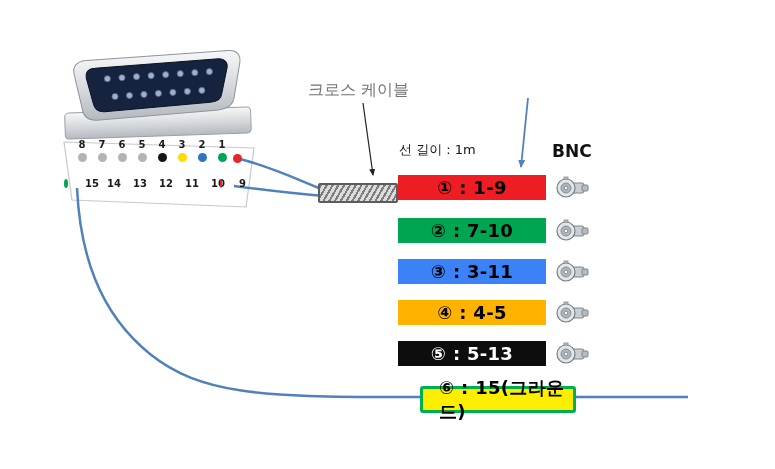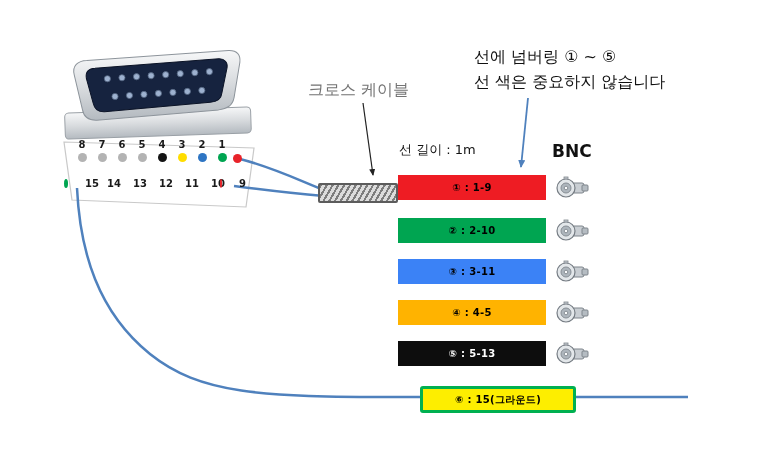--- a/index.html
+++ b/index.html
@@ -36,23 +36,23 @@
   .cable {
     left:318px; top:183px; width:80px; height:20px; z-index:2;
     background:repeating-linear-gradient(120deg,#7d7d7d 0 2px,#dcdcdc 2px 5px);
     border:2px solid #5c5c5c; border-radius:2px;
   }
 
   
   .bar {
     position:absolute; left:398px; width:148px; height:25px; z-index:3;
     display:flex; align-items:center; justify-content:center;
-    font-size:10px; font-weight:600; letter-spacing:.3px;
+    font-size:18px; font-weight:600; letter-spacing:.3px;
   }
-  .bar6 { left:420px; width:156px; height:27px; border:3px solid #00b050; border-radius:3px; }
+  .bar6 { left:420px; width:156px; height:27px; border:3px solid #00b050; border-radius:3px;padding-left:16px; }
 
   .bnc-icon { position:absolute; left:554px; z-index:2; }
 </style>
 </head>
 <body>
 
 <div class="stage">
 
   <svg class="overlay" width="775" height="469" viewBox="0 0 775 469">
     <defs>
@@ -168,34 +168,30 @@
       <span class="pin-dot" style="background: rgb(0, 165, 81);"></span>
       <span class="pin-num">10</span>
     </div>
     <div class="pin-col">
       <span class="pin-dot" style="background: rgb(232, 35, 42);"></span>
       <span class="pin-num">9</span>
     </div>
   </div>
 
   <div class="abs cross-label">크로스 케이블</div>
-  <div class="abs note">
-    <div>선에 넘버링 ① ~ ⑤</div>
-    <div>선 색은 중요하지 않습니다</div>
-  </div>
   <div class="abs len-label">선 길이 : 1m</div>
   <div class="abs bnc-label">BNC</div>
 
   <div class="abs cable"></div>
 
   <div class="bar" style="top: 175px; background: rgb(238, 28, 35); color: rgb(0, 0, 0);">
     <span>① : 1-9</span>
   </div>
   <div class="bar" style="top: 218px; background: rgb(0, 165, 81); color: rgb(0, 0, 0);">
-    <span>② : 2-10</span>
+    <span>② : 7-10</span>
   </div>
   <div class="bar" style="top: 259px; background: #3b82f6; color: rgb(0, 0, 0);">
     <span>③ : 3-11</span>
   </div>
   <div class="bar" style="top: 300px; background: rgb(255, 179, 0); color: rgb(0, 0, 0);">
     <span>④ : 4-5</span>
   </div>
   <div class="bar" style="top: 341px; background: rgb(13, 13, 13); color: rgb(255, 255, 255); text-align: center;">
     <span>⑤ : 5-13</span>
   </div>

